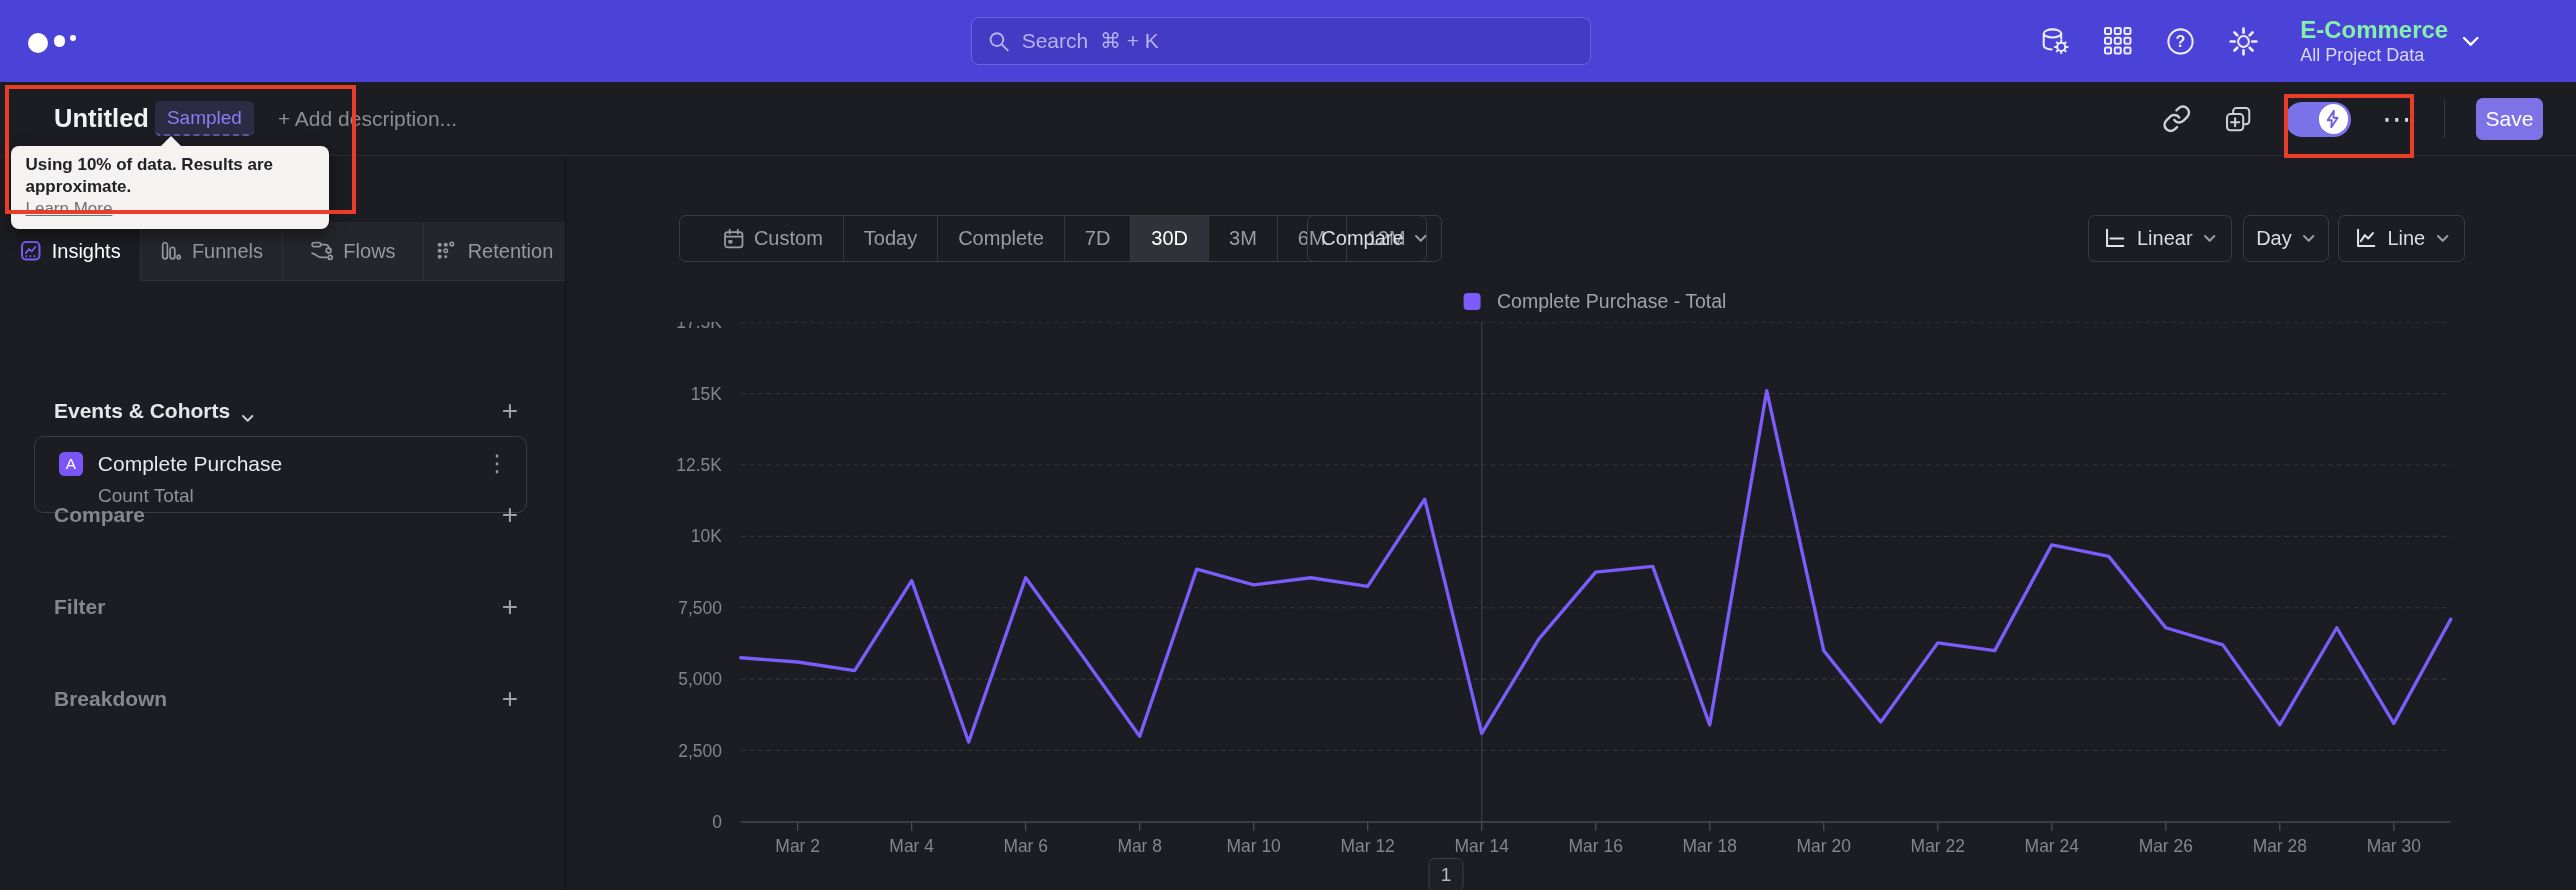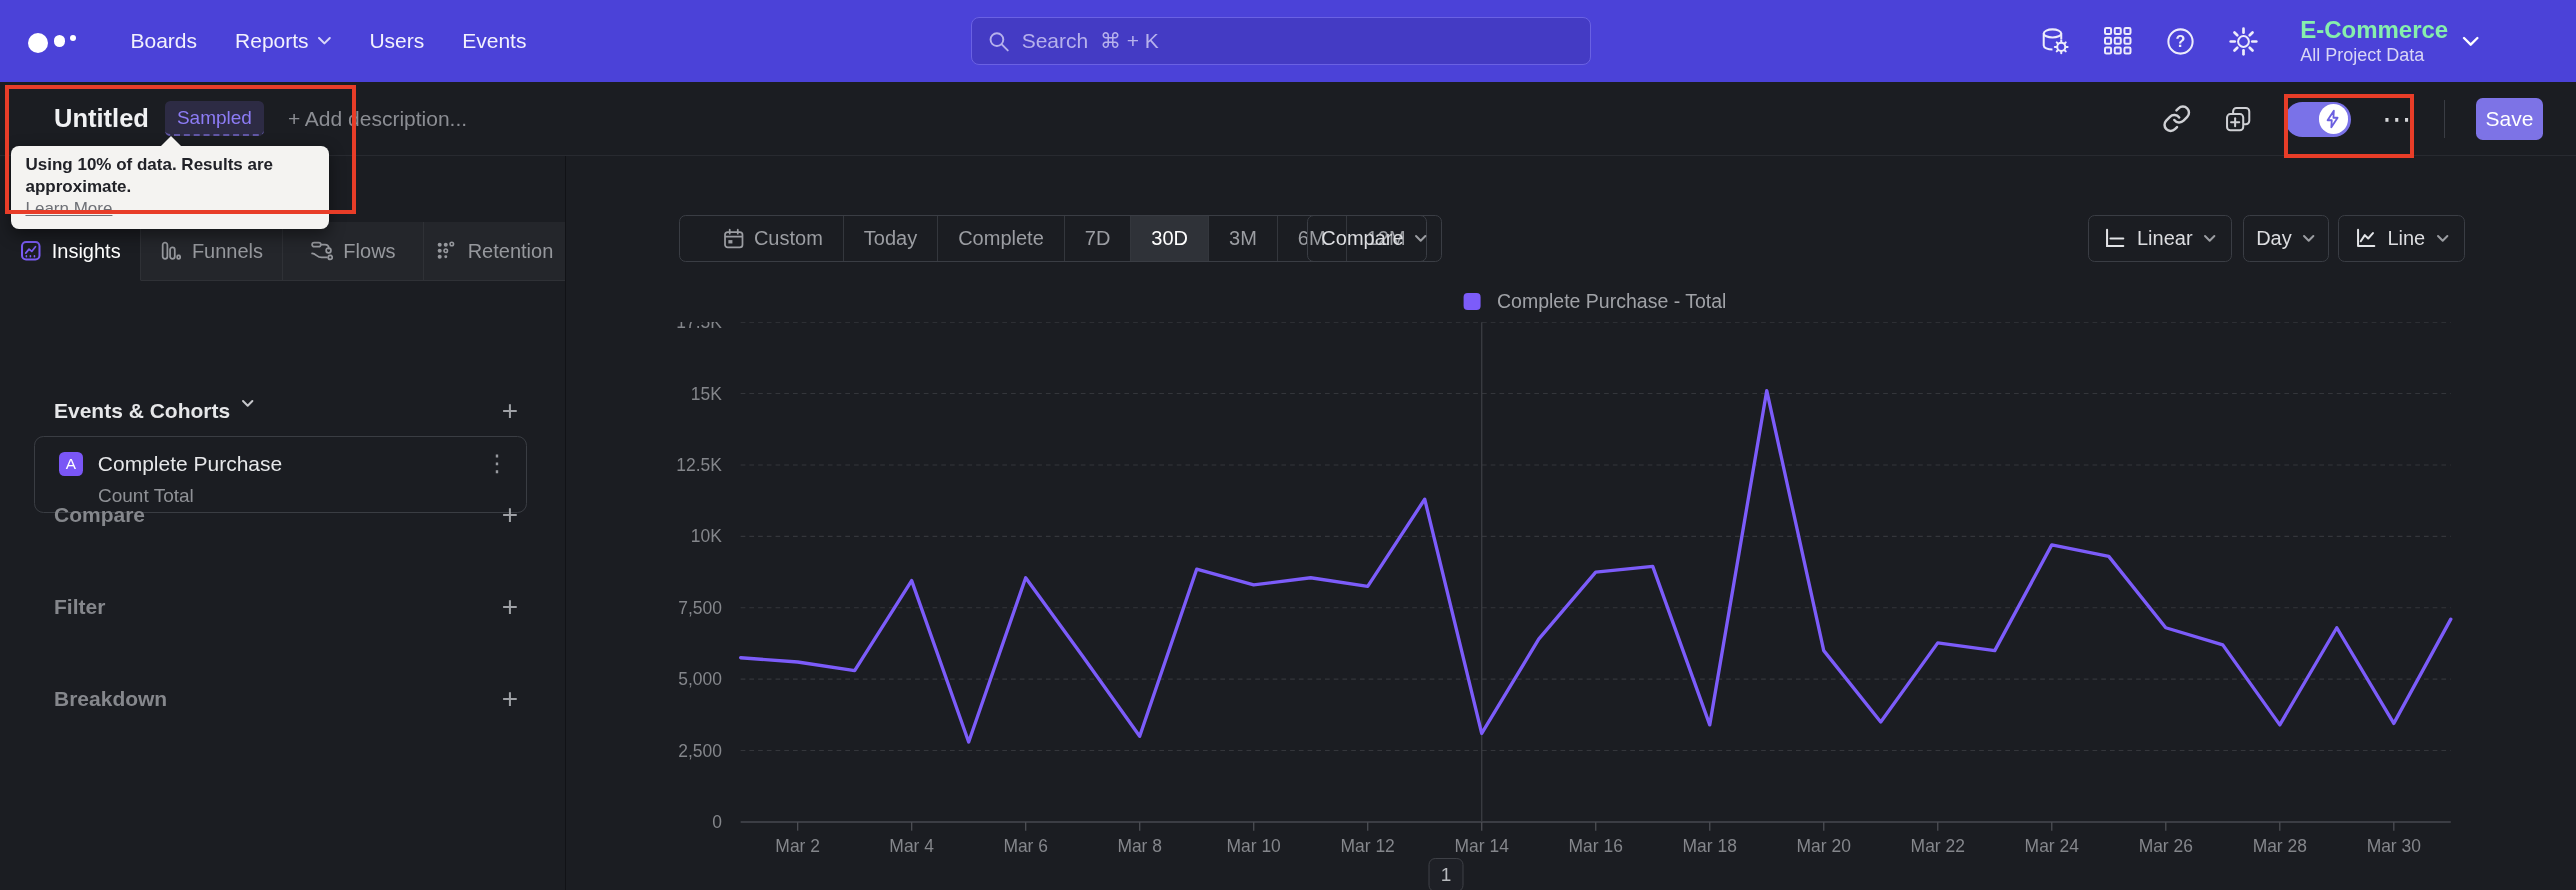--- a/index.html
+++ b/index.html
@@ -26,21 +26,21 @@
   .nav-right { position:absolute; right:97px; top:0; height:82px; display:flex; align-items:center; gap:32px; }
   .nav-icon { width:31px; height:31px; color:#edecfb; display:flex; align-items:center; justify-content:center; cursor:pointer; }
   .project { display:flex; align-items:center; gap:13.4px; margin-left:9.4px; cursor:pointer; }
   .project .pname { font-size:24px; font-weight:bold; color:#86efac; line-height:1.25; }
   .project .pscope { font-size:18px; color:#d9d6f6; line-height:1.2; }
 
   
   .report-header { position:absolute; left:0; top:82px; width:2576px; height:74px; background:#1b1d22;
     border-bottom:1.3px solid #282a30; display:flex; align-items:center; }
   .rh-title { margin-left:54px; font-size:25.5px; font-weight:600; color:#f0f1f3; }
-  .rh-badge { margin-left:16px; font-size:19px; color:#8d7cf6; background:#2d2b44; border-radius:5.4px;
+  .rh-badge { margin-left:6px; font-size:19px; color:#8d7cf6; background:#2d2b44; border-radius:5.4px;
     padding:5.4px 12px; border-bottom:2px dashed rgba(141,124,246,.55); cursor:pointer; }
   .rh-desc { margin-left:24px; font-size:21px; color:#8b8d93; cursor:text; }
   .rh-right { position:absolute; right:33px; top:0; height:74px; display:flex; align-items:center; gap:31px; }
   .rh-icon { width:31px; height:31px; color:#cfd0d4; display:flex; align-items:center; justify-content:center; cursor:pointer; }
   .toggle { width:66px; height:35px; background:#7a72e8; border-radius:17.4px; position:relative; cursor:pointer; }
   .toggle .knob { position:absolute; right:2.7px; top:2.7px; width:29.5px; height:29.5px; background:#fff; border-radius:50%;
     display:flex; align-items:center; justify-content:center; }
   .rh-kebab { font-size:29.5px; color:#d6d7da; letter-spacing:1.3px; cursor:pointer; line-height:1; }
   .rh-divider { width:1.3px; height:38px; background:#3a3d44; }
   .save-btn { width:67px; height:42px; background:#7d73e6; color:#fff; font-size:21px; border:none;
@@ -49,21 +49,21 @@
   
   .sidebar { position:absolute; left:0; top:156px; width:566px; height:735px; background:#1b1d22;
     border-right:1.3px solid #111216; }
   .tabs { position:absolute; left:0; top:66px; width:100%; height:59px; display:grid; grid-template-columns:repeat(4,1fr); }
   .tab { display:flex; align-items:center; justify-content:center; gap:10.7px; font-size:20px; color:#96989d;
     background:#24262b; border-right:1.3px solid #2f3136; border-bottom:1.3px solid #2f3136; cursor:pointer; }
   .tab:last-child { border-right:none; }
   .tab.active { background:#1b1d22; color:#ffffff; border-bottom:1.3px solid transparent; }
   .sb-row { position:absolute; left:0; width:100%; height:40px; padding:0 47px 0 54px;
     display:flex; align-items:center; justify-content:space-between; }
-  .sb-label { font-size:21px; font-weight:bold; color:#e6e7e9; display:flex; align-items:flex-start; gap:10.7px; }
+  .sb-label { font-size:21px; font-weight:bold; color:#e6e7e9; display:flex; align-items:flex-end; gap:10.7px; }
   .sb-label.dim { color:#85878c; }
   .plus-btn { font-size:28px; font-weight:300; color:#9fa1a6; cursor:pointer; line-height:1; }
   .event-card { position:absolute; left:34px; top:280px; width:493px; height:77px; border:1.3px solid #3a3d43;
     border-radius:9.4px; cursor:pointer; }
   .ec-row1 { position:absolute; left:24px; top:13.4px; right:17.4px; display:flex; align-items:center; }
   .ec-badge { width:24px; height:24px; border-radius:5.4px; background:#7a56f6; color:#fff; font-size:15.4px;
     display:flex; align-items:center; justify-content:center; }
   .ec-name { margin-left:14.8px; font-size:21px; color:#e6e7e9; }
   .ec-kebab { margin-left:auto; font-size:23px; color:#97999e; cursor:pointer; }
   .ec-metric { position:absolute; left:63px; top:48px; font-size:19px; color:#8f9196; }
@@ -103,37 +103,20 @@
 <body>
 
 <div class="page">
 
   <div class="navbar">
     <div class="logo">
         <i class="d1"></i>
         <i class="d2"></i>
         <i class="d3"></i>
       </div>
-    <div class="nav-items">
-      <div class="nav-item">
-          <span>Boards</span>
-        </div>
-      <div class="nav-item">
-          <span>Reports</span>
-        <svg width="14.8" height="9.4" viewBox="0 0 22 14">
-            <path d="M3 3l8 8 8-8" fill="none" stroke="currentColor" stroke-width="3" stroke-linecap="round" stroke-linejoin="round"></path>
-          </svg>
-      </div>
-      <div class="nav-item">
-          <span>Users</span>
-        </div>
-      <div class="nav-item">
-          <span>Events</span>
-        </div>
-    </div>
     <div class="nav-search">
       <svg width="23" height="23" viewBox="0 0 34 34">
           <circle cx="14" cy="14" r="10" fill="none" stroke="#b6b1ec" stroke-width="3"></circle>
           <line x1="22" y1="22" x2="31" y2="31" stroke="#b6b1ec" stroke-width="3" stroke-linecap="round"></line>
         </svg>
       <input type="text" placeholder="Search  ⌘ + K" style="">
     </div>
     <div class="nav-right">
       <div class="nav-icon">
         <svg width="31" height="31" viewBox="0 0 46 46" fill="none" stroke="currentColor" stroke-width="3">

